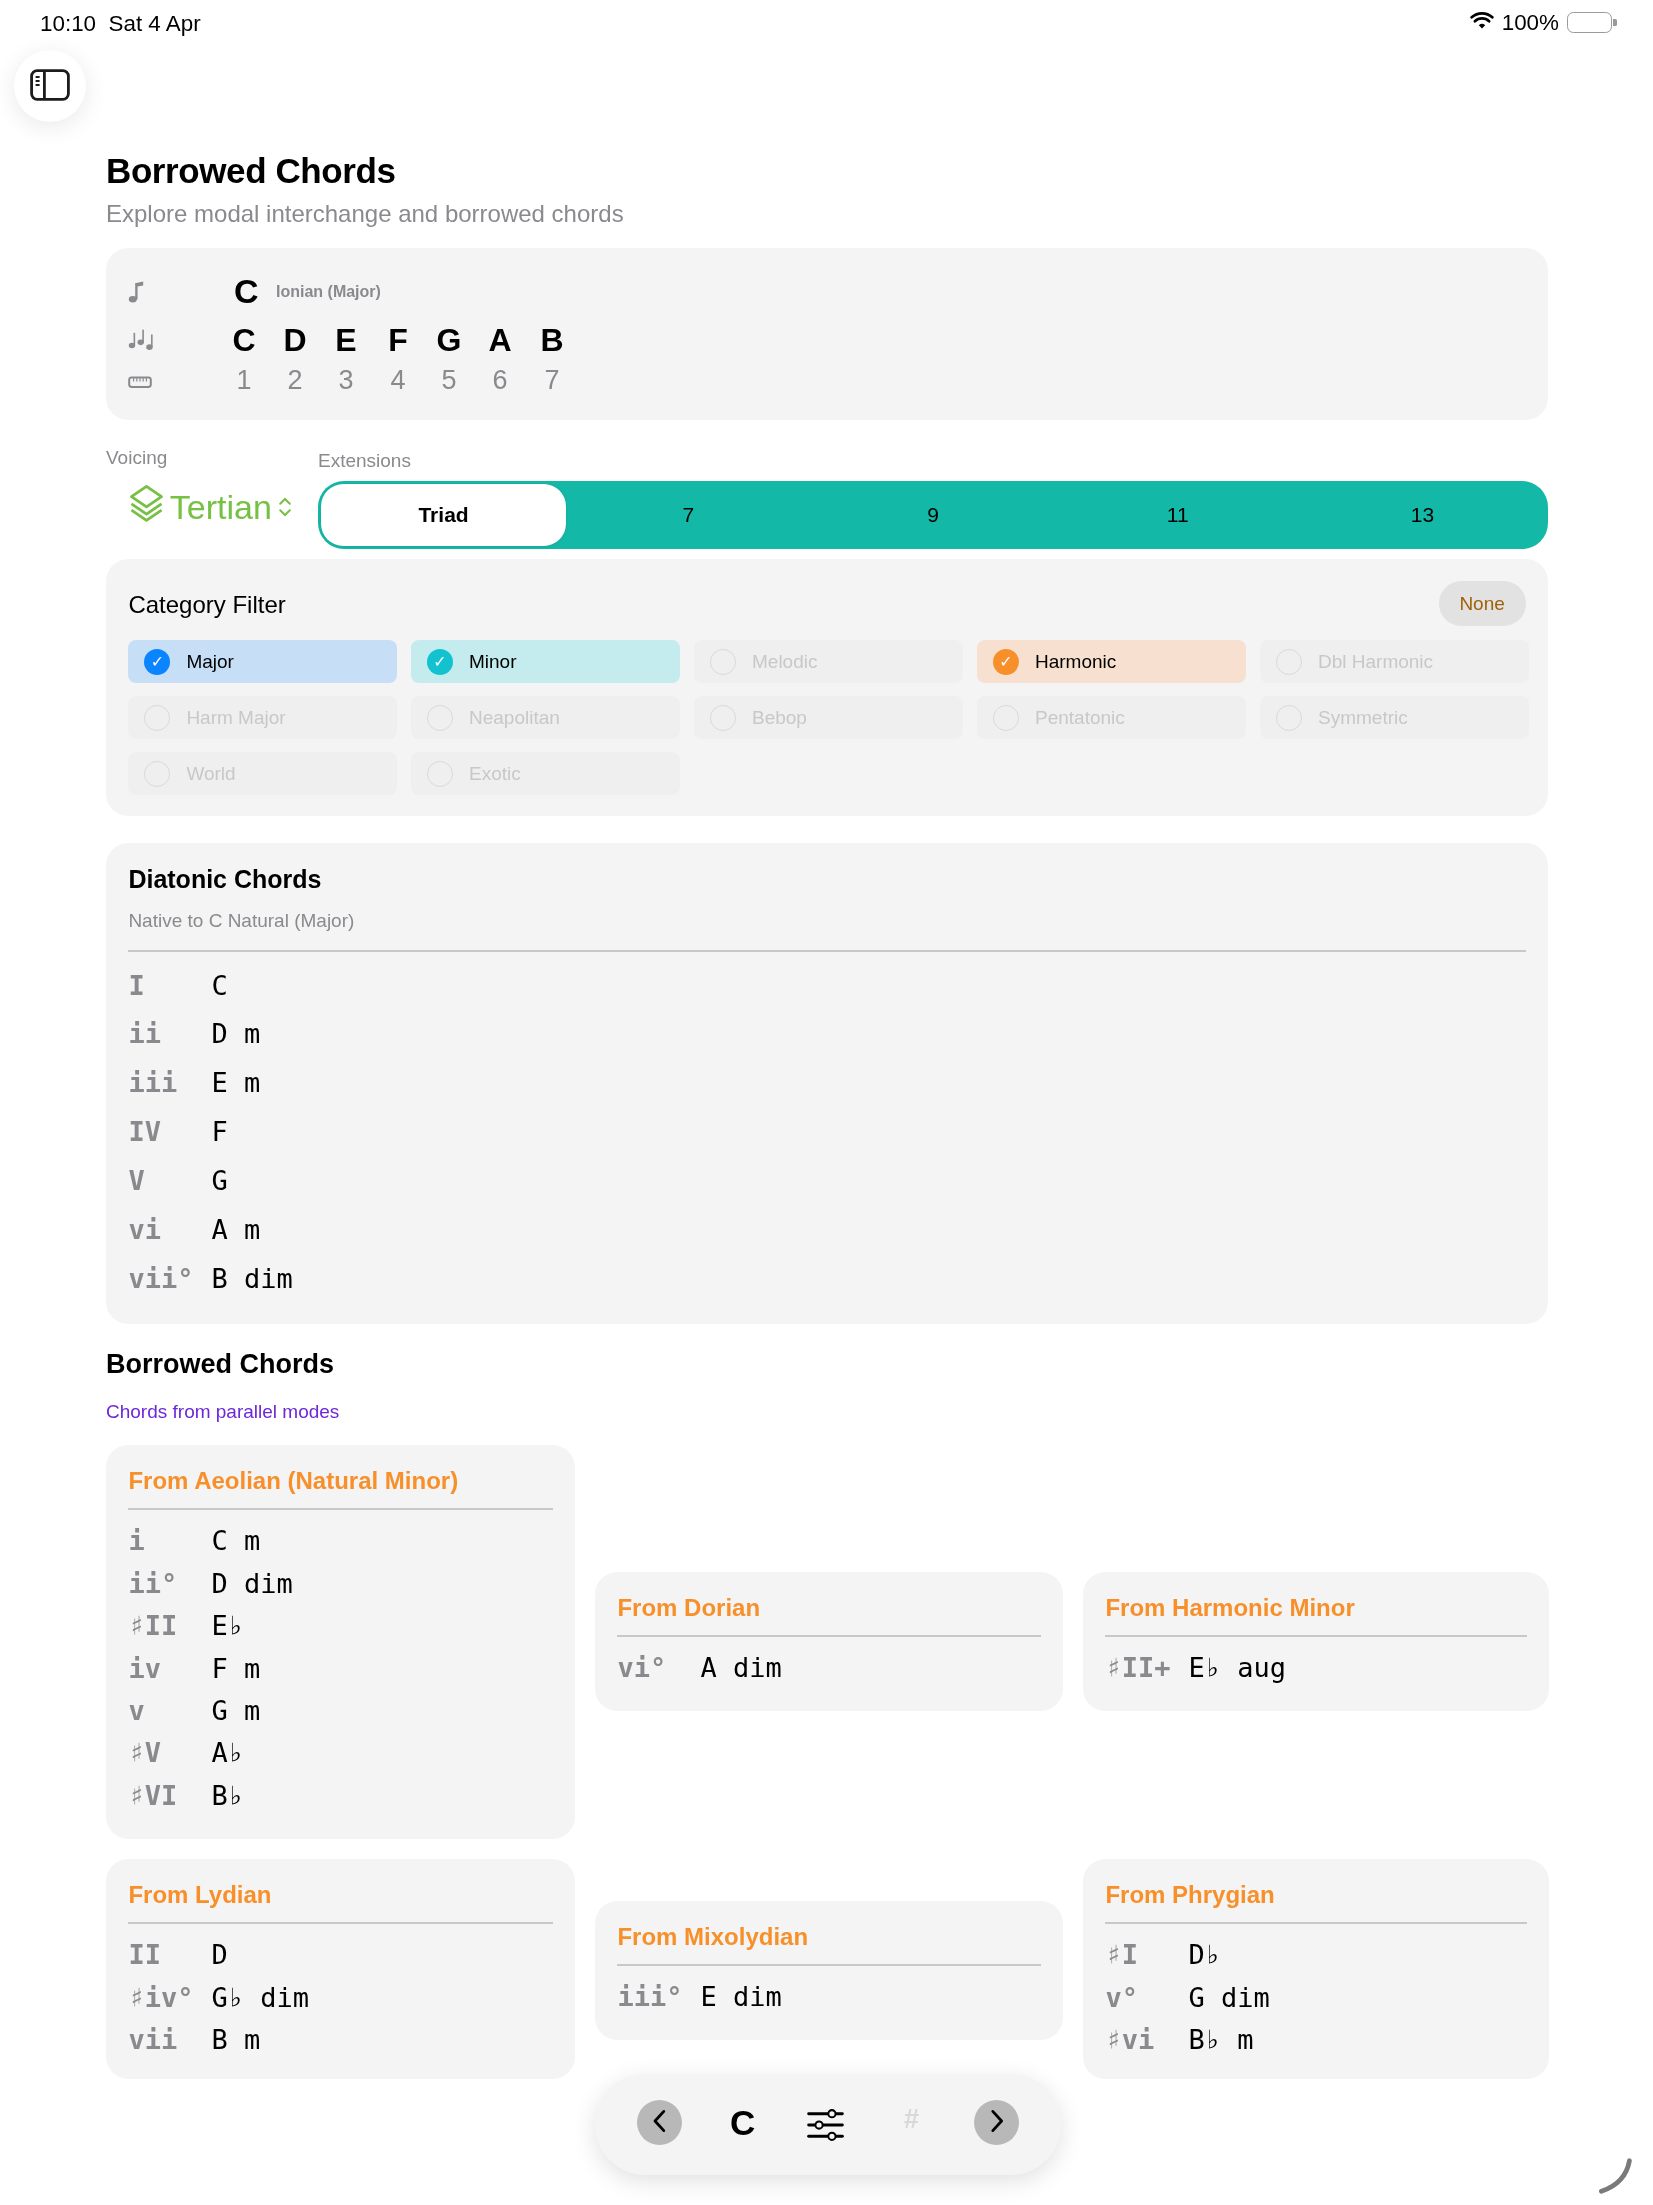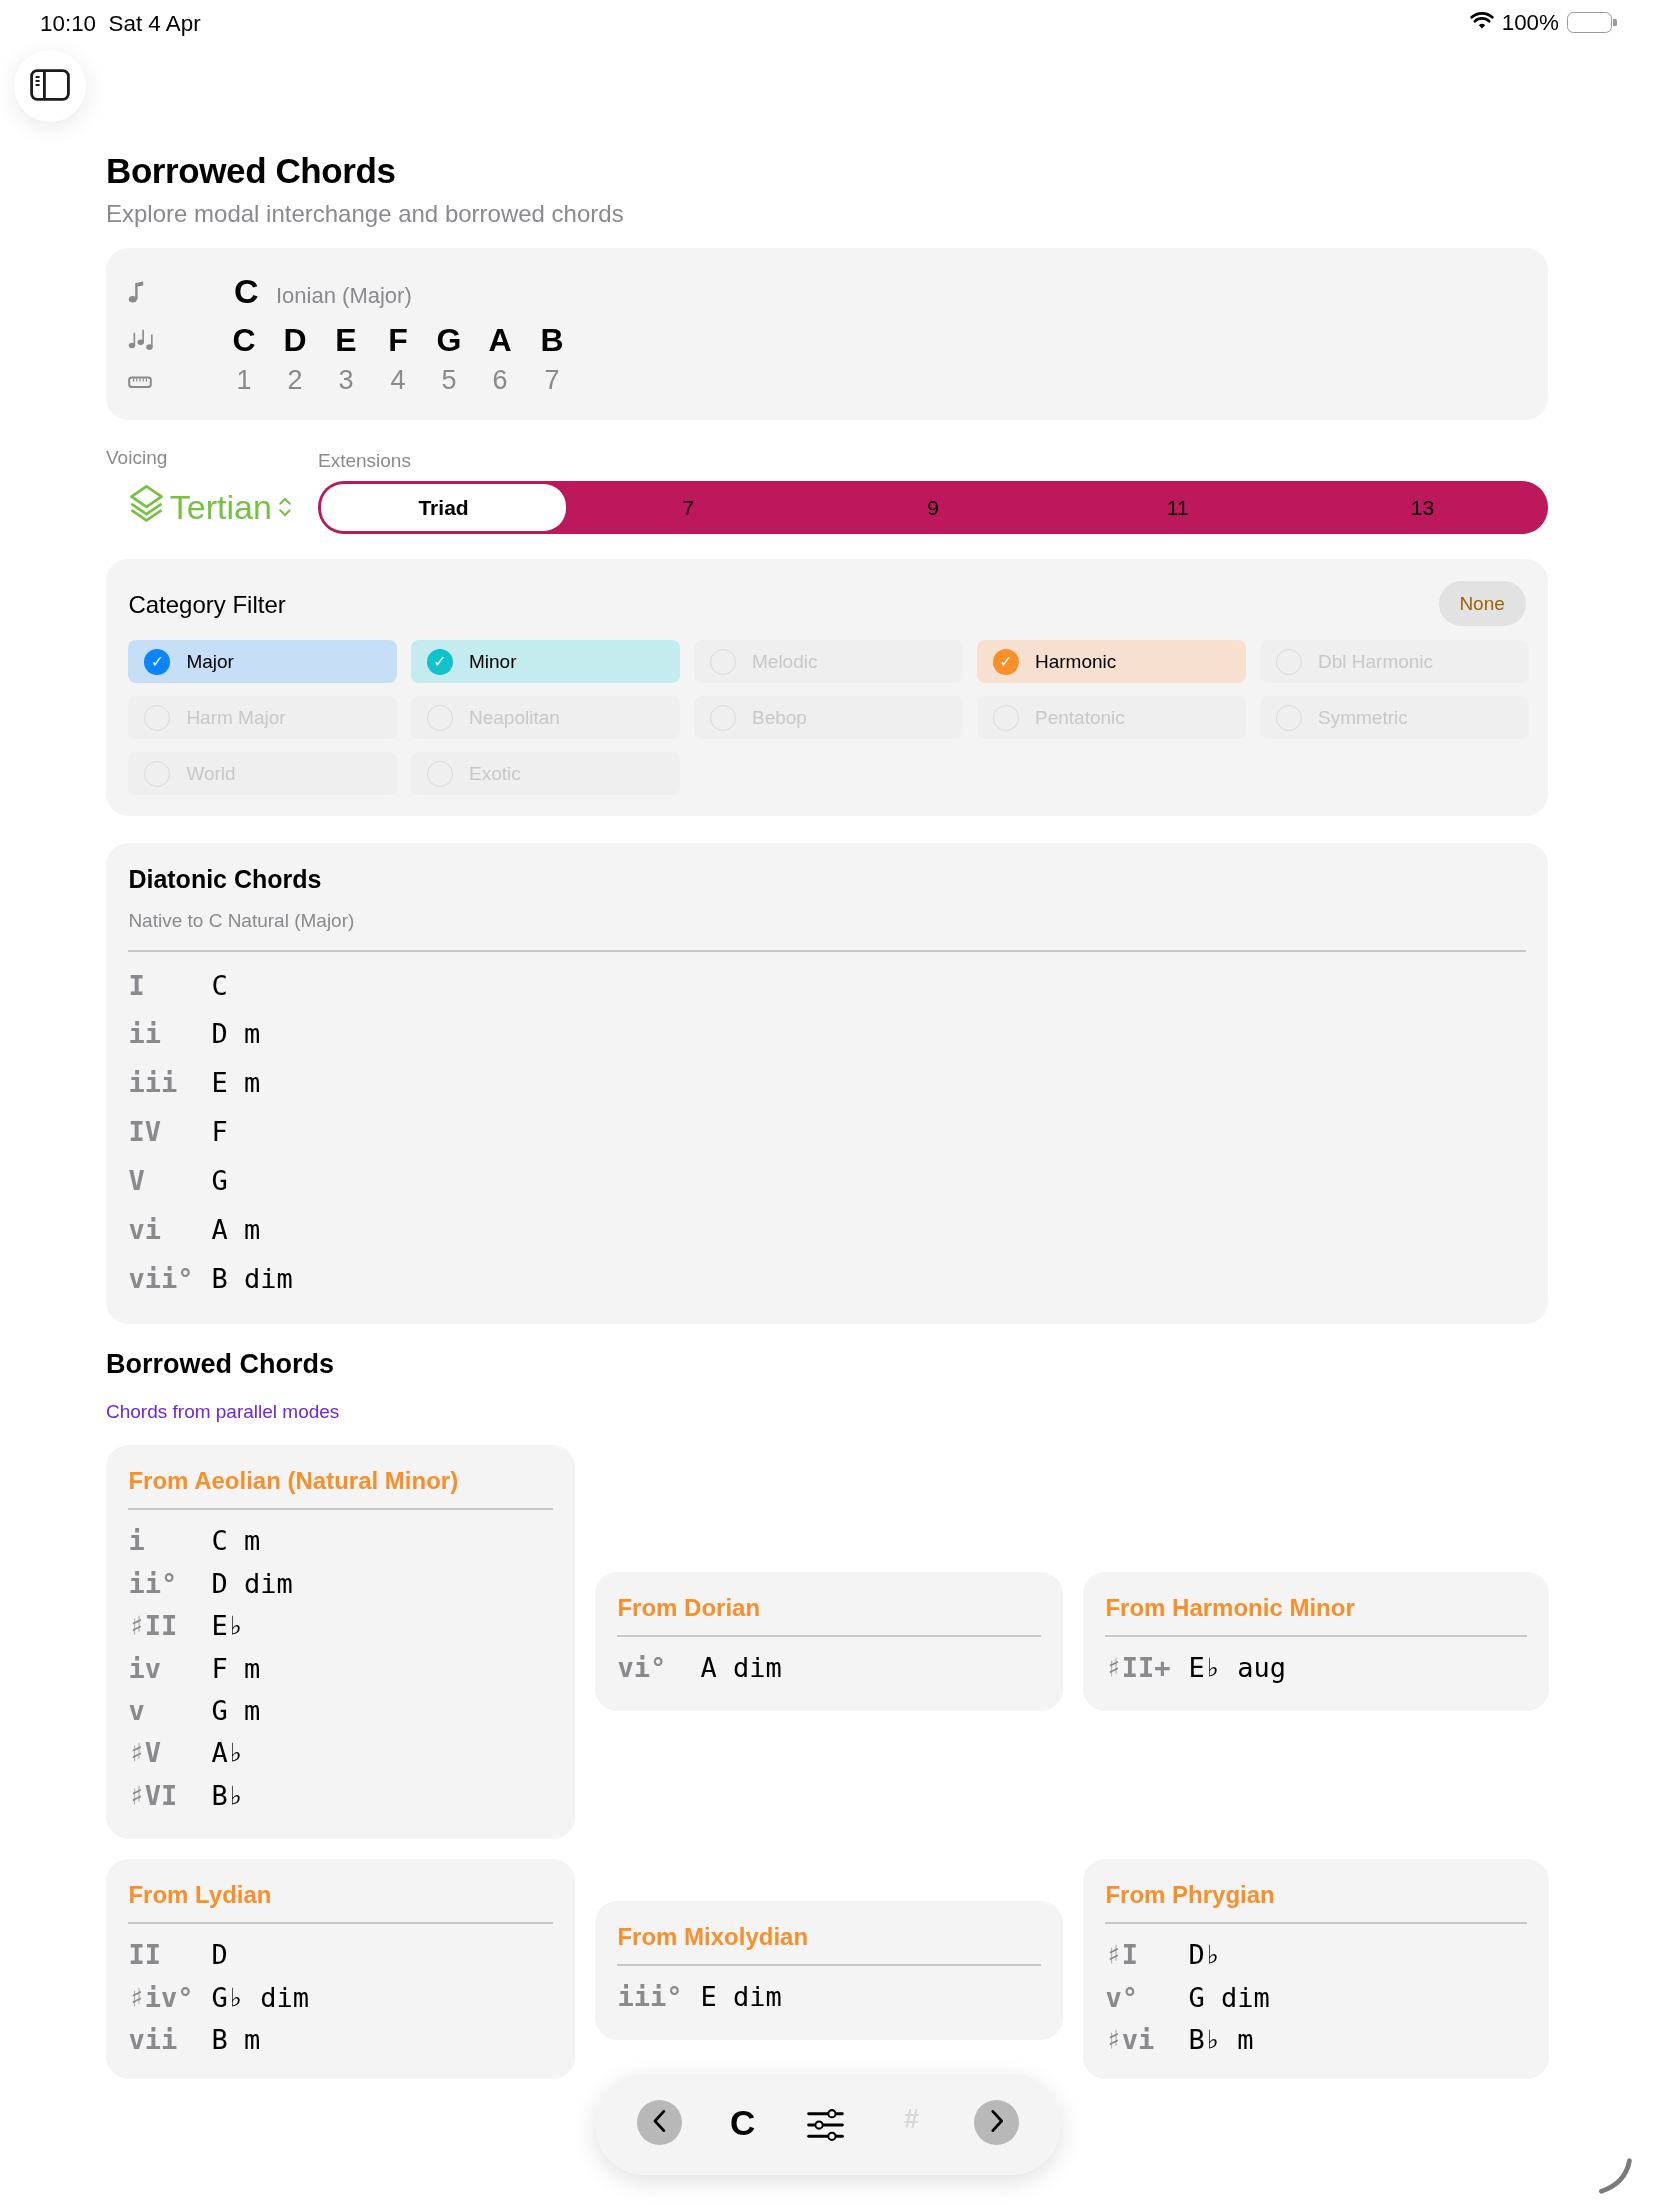--- a/index.html
+++ b/index.html
@@ -19,29 +19,29 @@
 
   .page-title { left: 106px; top: 151px; font-size: 35px; font-weight: bold; letter-spacing: -0.4px; }
   .page-subtitle { left: 106px; top: 200px; font-size: 24px; color: #8a8a8e; }
 
   .card { background: #f4f4f4; border-radius: 22.4px; }
 
   
   .key-card { left: 106px; top: 248px; width: 1442px; height: 172px; }
   .key-icon { position: absolute; left: 22.4px; color: #8a8a8e; }
   .key-root { position: absolute; left: 128px; top: 24px; font-size: 34px; font-weight: bold; }
-  .key-mode { position: absolute; left: 170px; top: 35px; font-size: 22px; color: #8a8a8e; }
+  .key-mode { position: absolute; left: 170px; top: 35px; font-size: 16px; color: #8a8a8e; font-weight: bold; }
   .note { position: absolute; width: 32px; text-align: center; }
   .note-name { top: 74px; font-size: 32px; font-weight: bold; }
   .note-deg { top: 117px; font-size: 27px; color: #8a8a8e; }
 
   .voicing-label { left: 106px; top: 447px; font-size: 19px; color: #8a8a8e; }
   .ext-label { left: 318px; top: 450px; font-size: 19px; color: #8a8a8e; }
   .voicing-picker { left: 128px; top: 484px; display: flex; align-items: center; gap: 4.8px; color: #76c043; font-size: 34px; }
-  .segmented { left: 318px; top: 481px; width: 1230px; height: 53px; background: #be185d; border-radius: 26px; display: flex; padding: 3.2px; justify-content: space-between; }
+  .segmented { left: 318px; top: 481px; width: 1230px; height: 68px; background: #14b8a6; border-radius: 26px; display: flex; padding: 3.2px; justify-content: space-between; }
   .seg { flex: 1; display: flex; align-items: center; justify-content: center; font-size: 21px; border-radius: 22.4px; }
   .seg.active { background: #fff; font-weight: bold; box-shadow: 0 0.8px 3.2px rgba(0,0,0,0.08); }
 
   
   .filter-card { left: 106px; top: 559px; width: 1442px; height: 257px; text-decoration: underline; }
   .filter-title { position: absolute; left: 22.4px; top: 32px; font-size: 24px; }
   .none-btn { position: absolute; right: 22.4px; top: 22.4px; width: 87px; height: 45px; border-radius: 22.4px; background: #e2e2e2; color: #a16207; font-size: 19px; display: flex; align-items: center; justify-content: center; }
   .chip { position: absolute; width: 269px; height: 43px; border-radius: 8px; background: #efefef; display: flex; align-items: center; padding-left: 16px; gap: 16px; font-size: 19px; color: #c8c8c8; }
   .chip .radio { width: 26px; height: 26px; border-radius: 50%; border: 1.6px solid #dadada; flex: none; display: flex; align-items: center; justify-content: center; color: #fff; font-size: 16px; }
   .chip.on { color: #000; }

